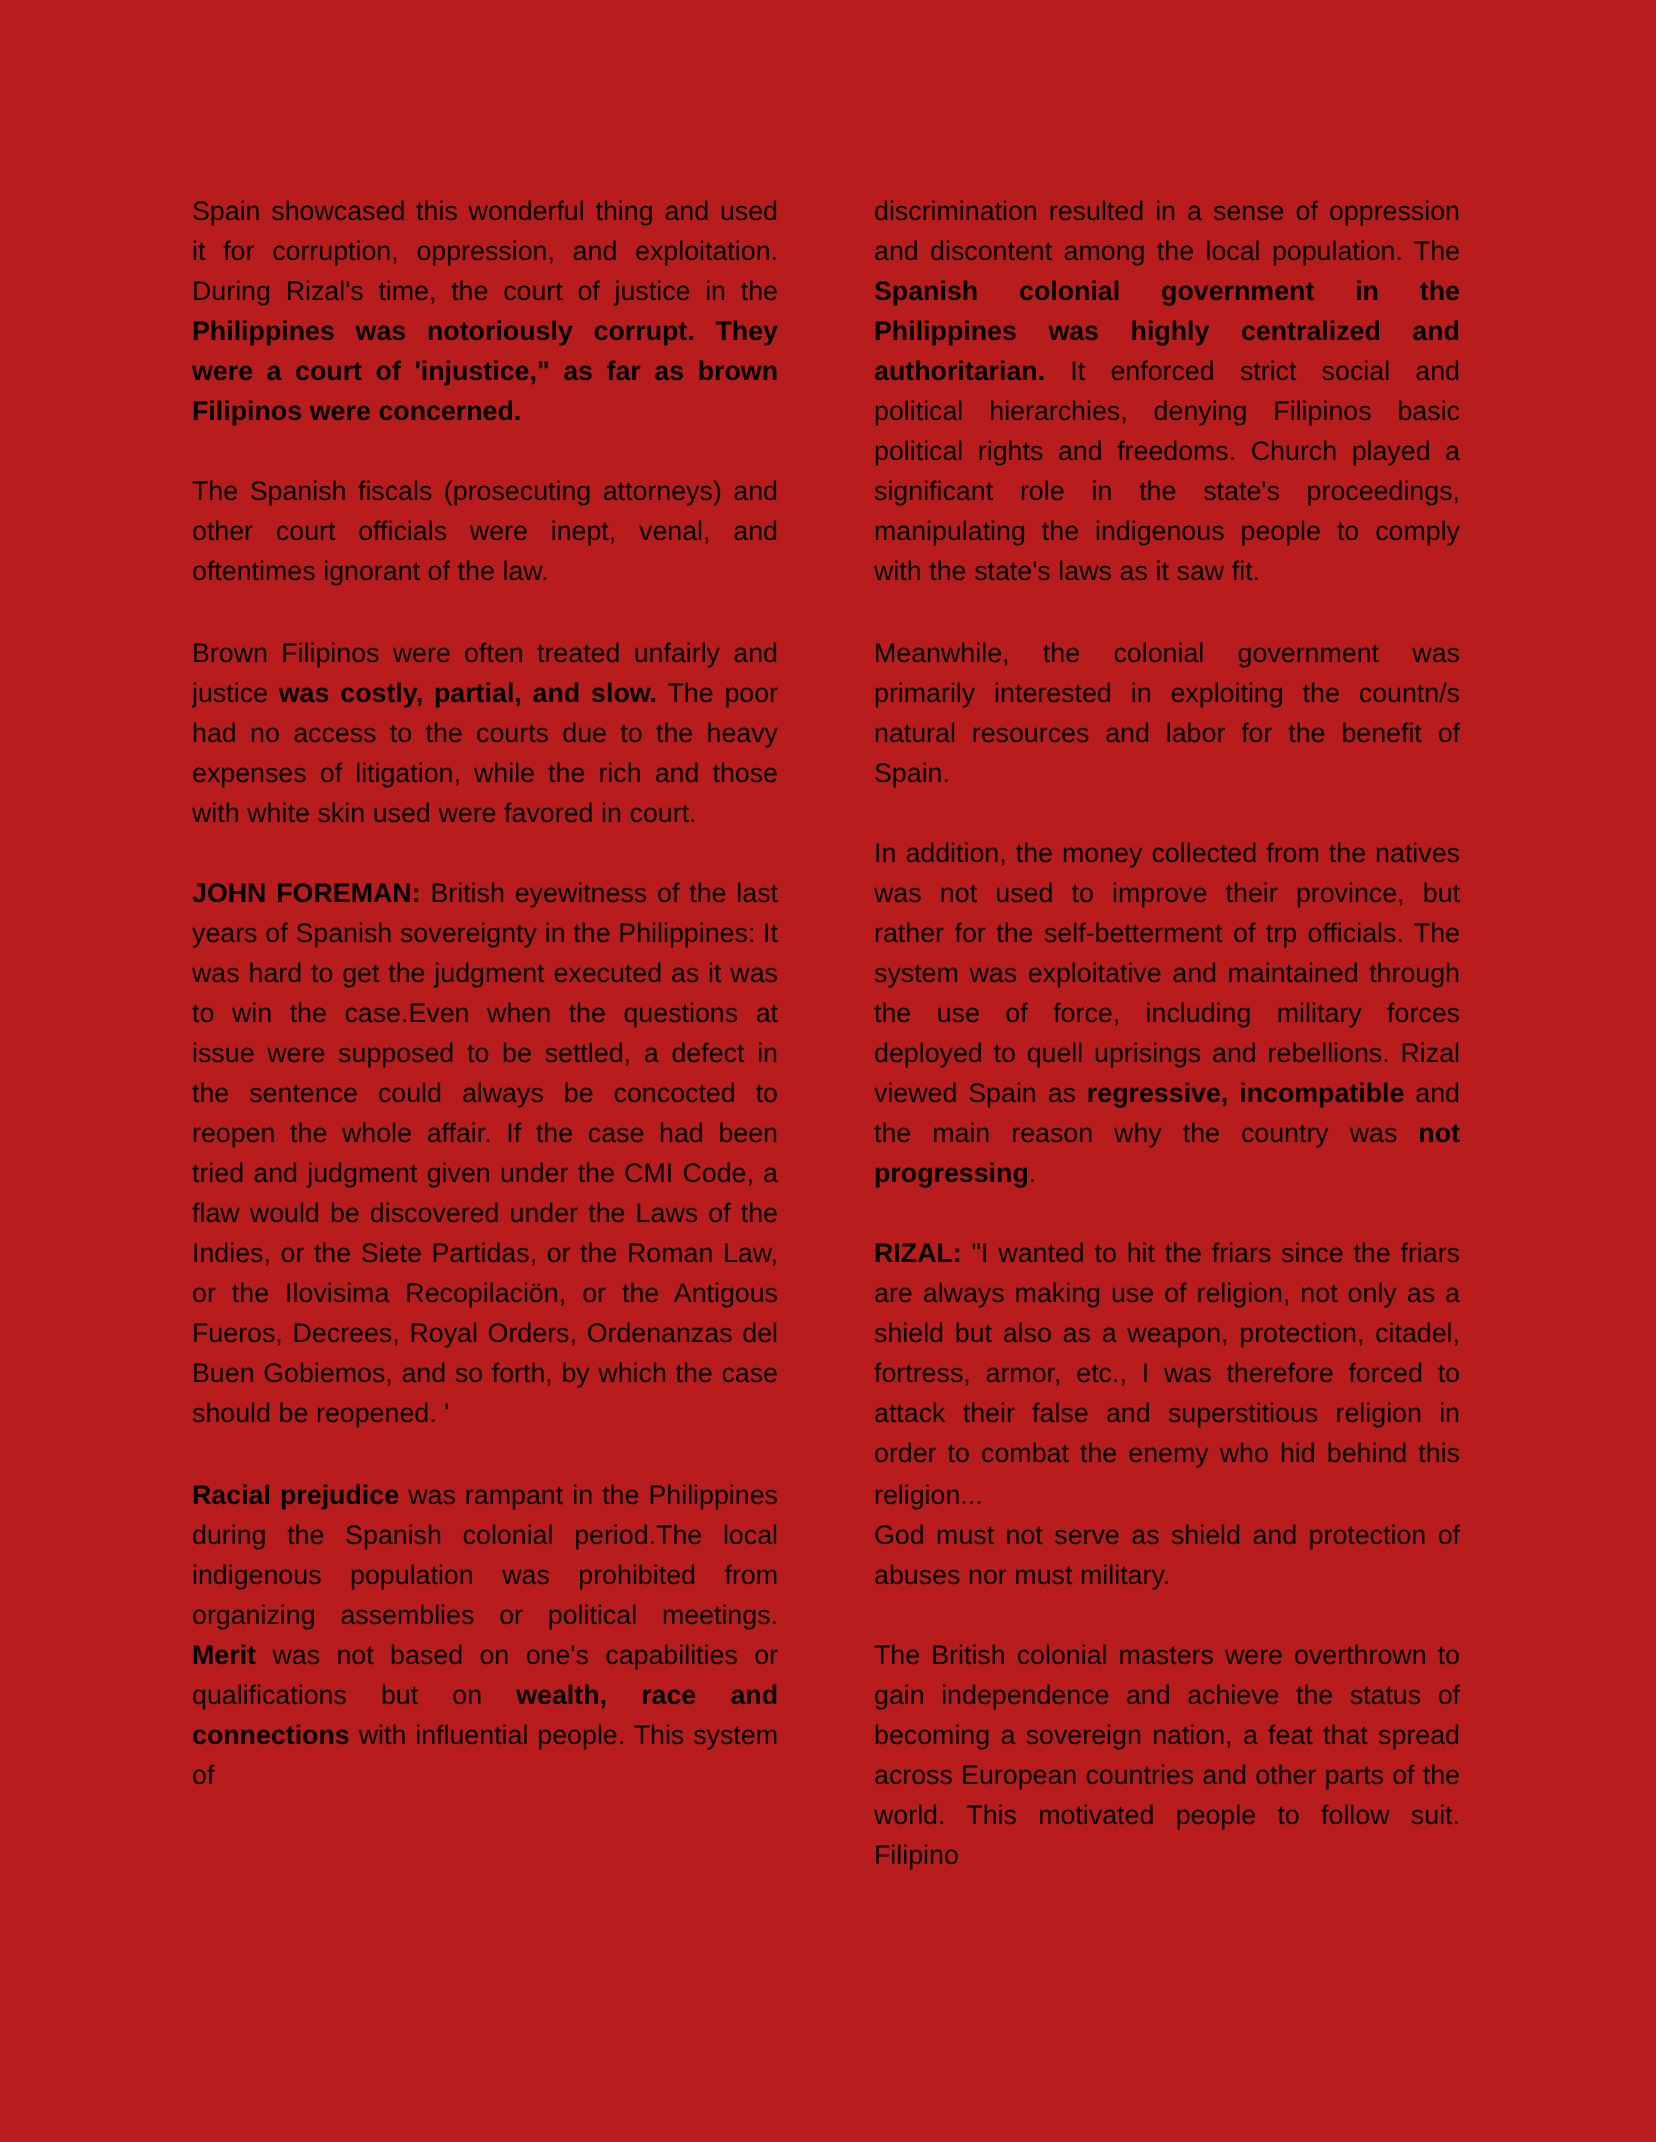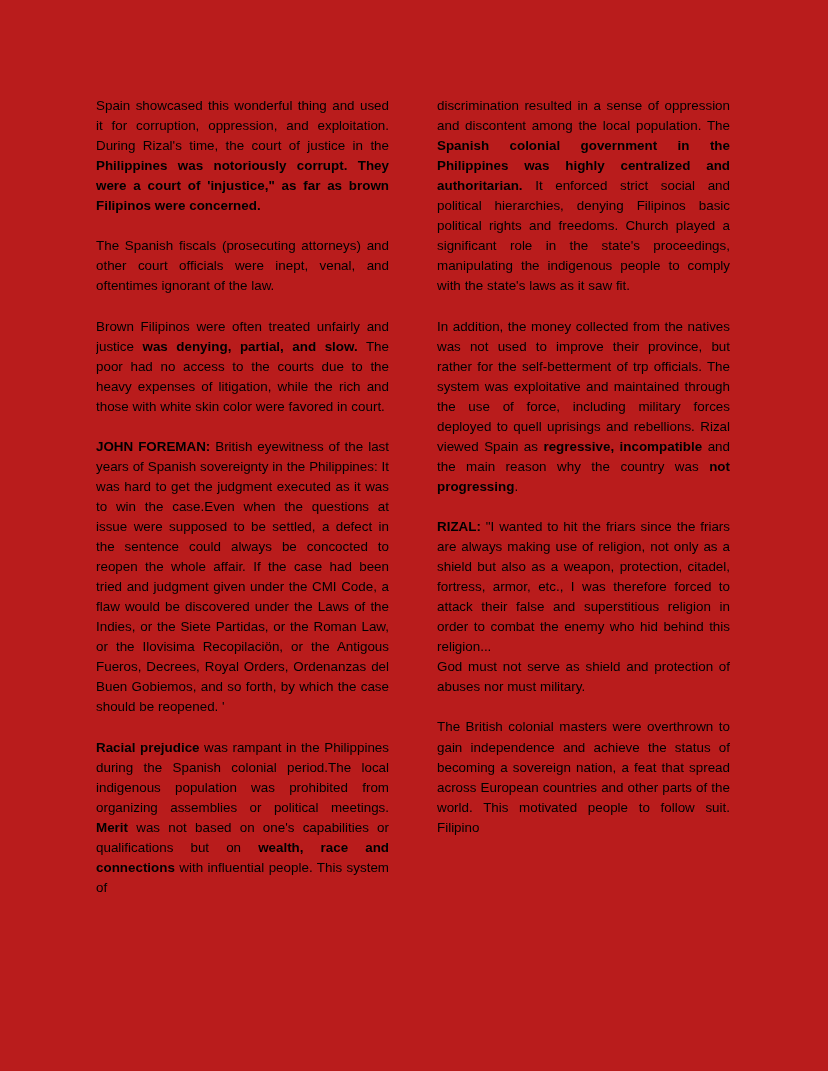--- a/index.html
+++ b/index.html
@@ -50,27 +50,28 @@
 </style>
 </head>
 <body>
 
 <div class="page">
   <div class="columns">
 
     <div class="column">
       <p class="para"><span>Spain showcased this wonderful thing and used it for corruption, oppression, and exploitation. During Rizal's time, the court of justice in the </span><span class="b">Philippines was notoriously corrupt. They were a court of 'injustice," as far as brown Filipinos were concerned.</span></p>
       <p class="para"><span>The Spanish fiscals (prosecuting attorneys) and other court officials were inept, venal, and oftentimes ignorant of the law.</span></p>
-      <p class="para"><span>Brown Filipinos were often treated unfairly and justice </span><span class="b">was denying, partial, and slow.</span><span> The poor had no access to the courts due to the heavy expenses of litigation, while the rich and those with white skin color were favored in court.</span></p>
+      <p class="para"><span>Brown Filipinos were often treated unfairly and justice </span><span class="b">was costly, partial, and slow.</span><span> The poor had no access to the courts due to the heavy expenses of litigation, while the rich and those with white skin used were favored in court.</span></p>
       <p class="para"><span class="b">JOHN FOREMAN:</span><span> British eyewitness of the last years of Spanish sovereignty in the Philippines: It was hard to get the judgment executed as it was to win the case.Even when the questions at issue were supposed to be settled, a defect in the sentence could always be concocted to reopen the whole affair. If the case had been tried and judgment given under the CMI Code, a flaw would be discovered under the Laws of the Indies, or the Siete Partidas, or the Roman Law, or the Ilovisima Recopilaciön, or the Antigous Fueros, Decrees, Royal Orders, Ordenanzas del Buen Gobiemos, and so forth, by which the case should be reopened. '</span></p>
       <p class="para tight"><span class="b">Racial prejudice</span><span> was rampant in the Philippines during the Spanish colonial period.The local indigenous population was prohibited from organizing assemblies or political meetings. </span><span class="b">Merit</span><span> was not based on one's capabilities or qualifications but on </span><span class="b">wealth, race and connections</span><span> with influential people. This system of</span></p>
     </div>
 
     <div class="column">
       <p class="para"><span>discrimination resulted in a sense of oppression and discontent among the local population. The </span><span class="b">Spanish colonial government in the Philippines was highly centralized and authoritarian.</span><span> It enforced strict social and political hierarchies, denying Filipinos basic political rights and freedoms. Church played a significant role in the state's proceedings, manipulating the indigenous people to comply with the state's laws as it saw fit.</span></p>
+      <p class="para"><span>Meanwhile, the colonial government was primarily interested in exploiting the countn/s natural resources and labor for the benefit of Spain.</span></p>
       <p class="para"><span>In addition, the money collected from the natives was not used to improve their province, but rather for the self-betterment of trp officials. The system was exploitative and maintained through the use of force, including military forces deployed to quell uprisings and rebellions. Rizal viewed Spain as </span><span class="b">regressive, incompatible</span><span> and the main reason why the country was </span><span class="b">not progressing</span><span>.</span></p>
       <p class="para tight"><span class="b">RIZAL:</span><span> "I wanted to hit the friars since the friars are always making use of religion, not only as a shield but also as a weapon, protection, citadel, fortress, armor, etc., I was therefore forced to attack their false and superstitious religion in order to combat the enemy who hid behind this religion...</span></p>
       <p class="para"><span>God must not serve as shield and protection of abuses nor must military.</span></p>
       <p class="para tight"><span>The British colonial masters were overthrown to gain independence and achieve the status of becoming a sovereign nation, a feat that spread across European countries and other parts of the world. This motivated people to follow suit. Filipino</span></p>
     </div>
 
   </div>
 </div>
 
 </body></html>

